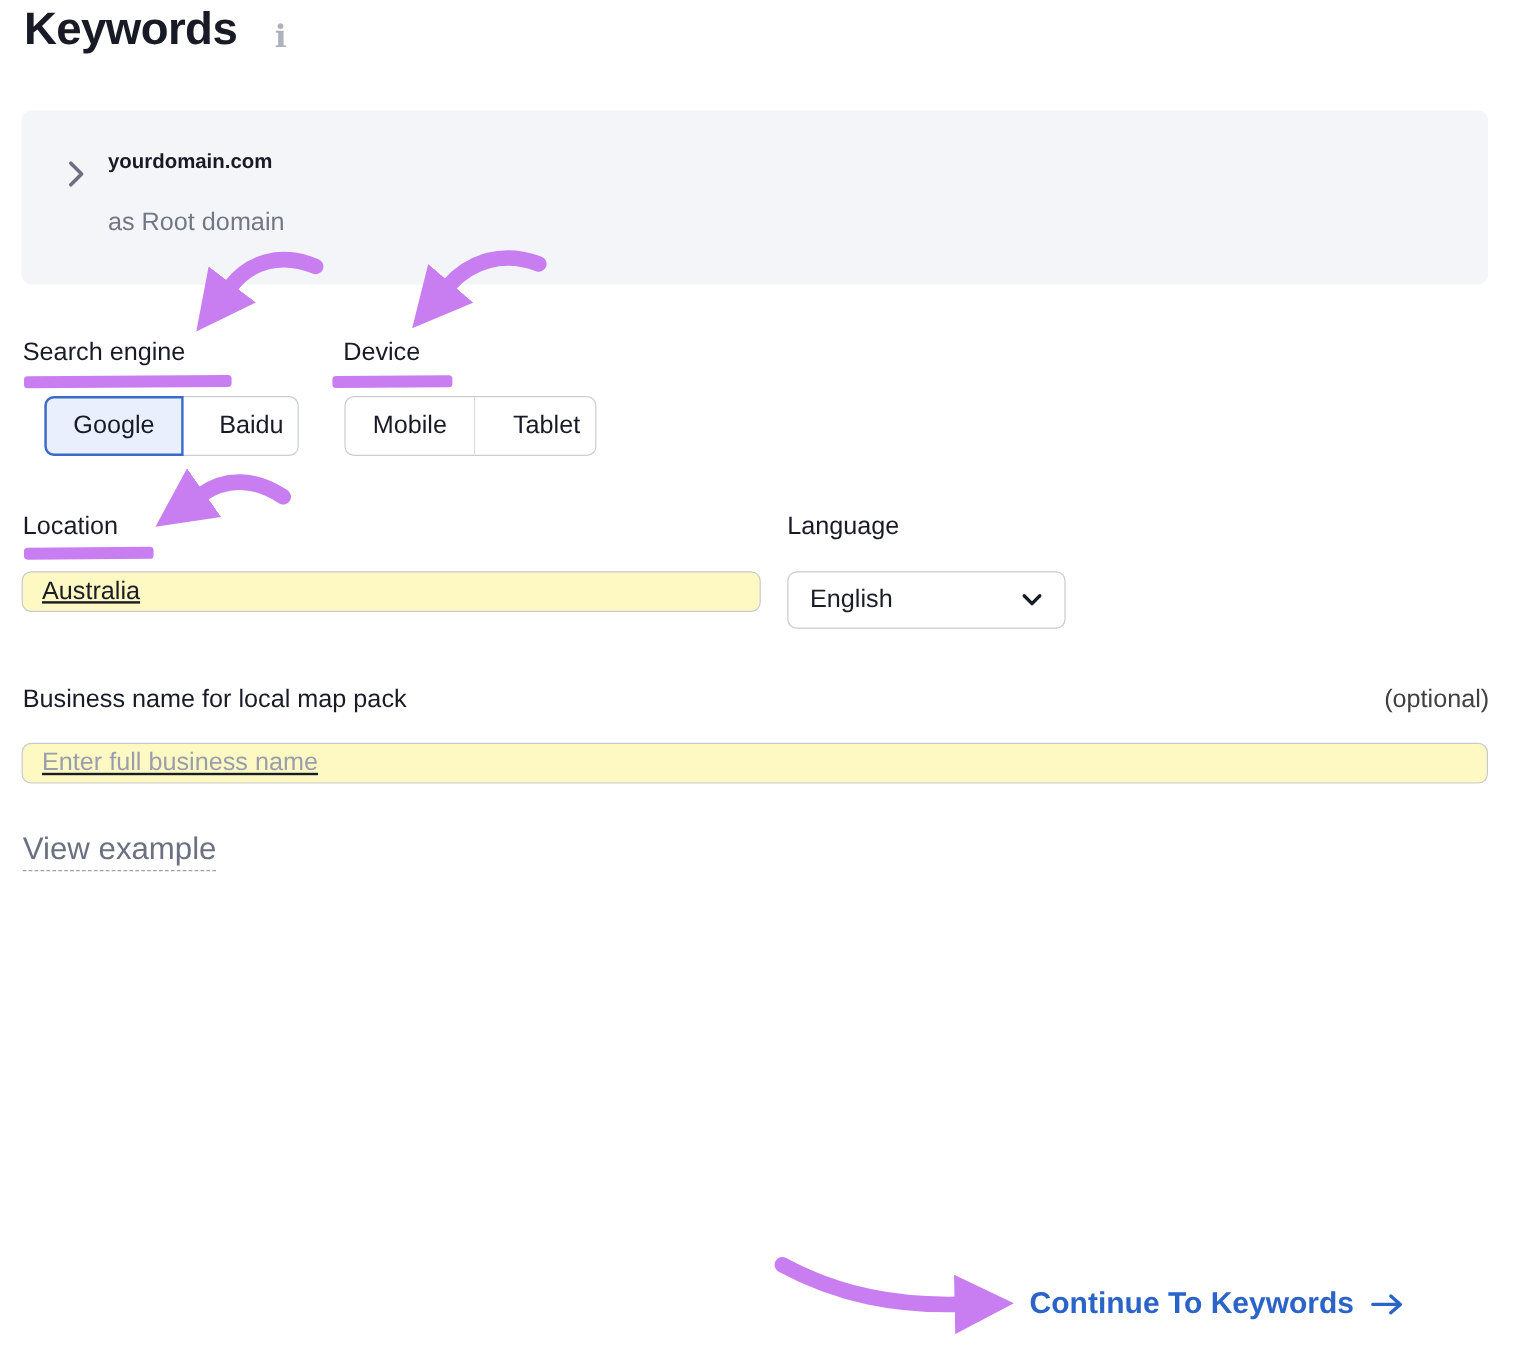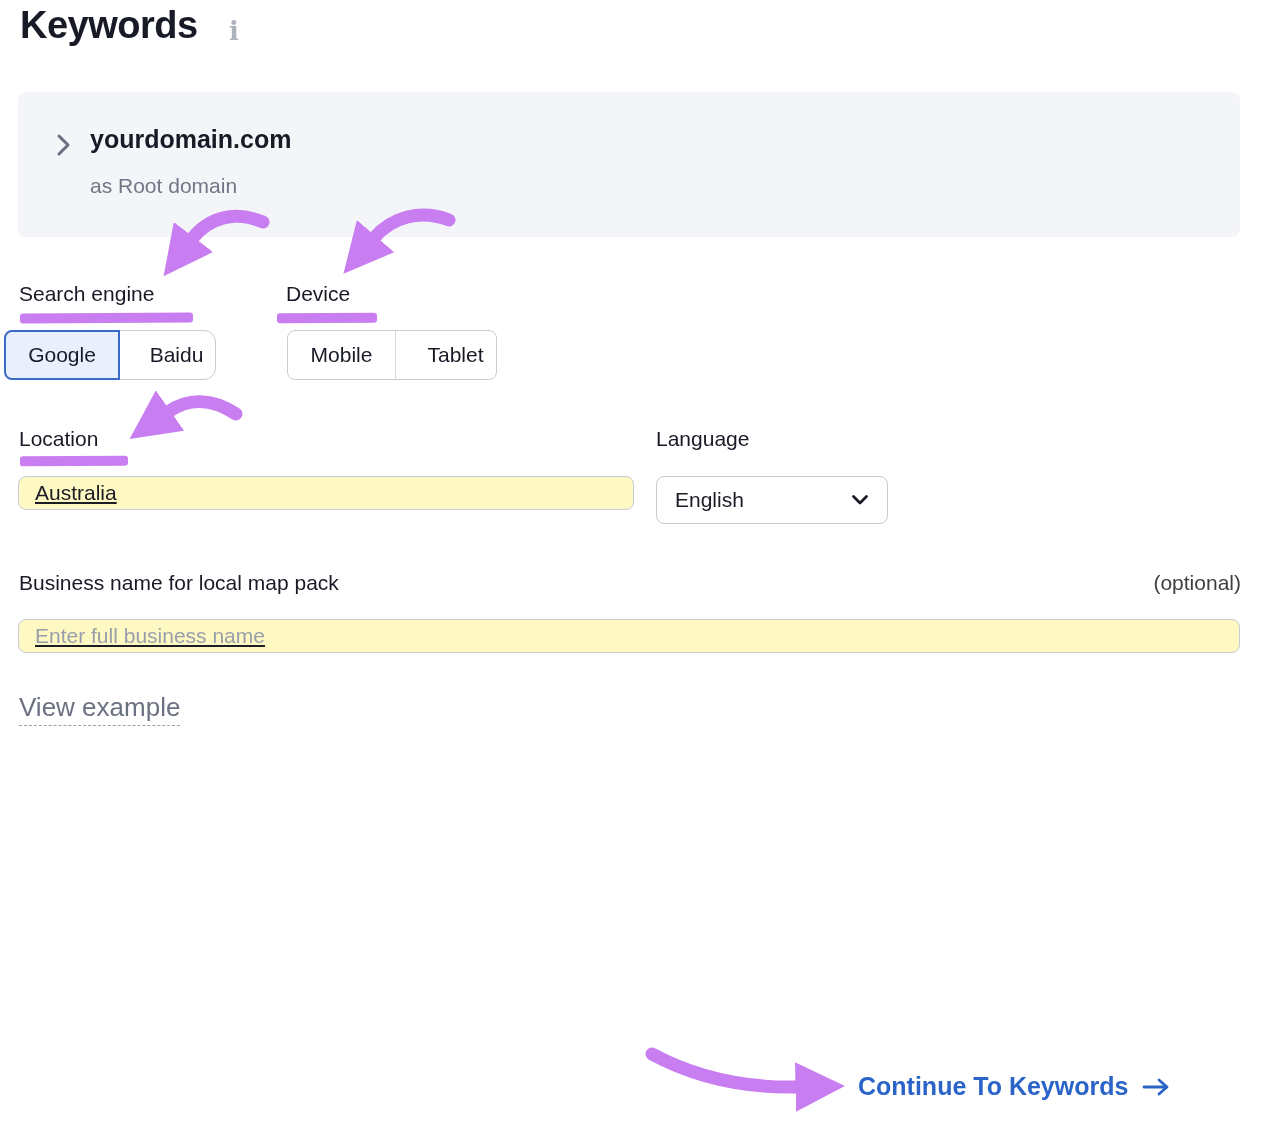--- a/index.html
+++ b/index.html
@@ -9,21 +9,21 @@
   }
   .abs{position:absolute;}
 
   
   .page-title{left:20px;top:4px;font-size:38px;font-weight:700;letter-spacing:-0.5px;color:#181a26;margin:0;}
   .info-icon{left:229px;top:16px;font-family:"DejaVu Serif",serif;font-weight:700;font-size:26px;color:#aeb2bd;line-height:1.2;}
 
   
   .domain-panel{left:18px;top:92px;width:1222px;height:145px;background:#f4f5f9;border-radius:8px;}
   .panel-chevron{left:38px;top:41px;}
-  .panel-domain{left:72px;top:33px;font-size:25px;font-weight:700;color:#181a26;}
+  .panel-domain{left:72px;top:33px;font-size:17px;font-weight:700;color:#181a26;}
   .panel-scope{left:72px;top:82px;font-size:21px;color:#717786;}
 
   
   .field-label{font-size:21px;color:#181a26;}
   .hl-underline{background:#c87df0;height:10px;border-radius:3px;transform:rotate(-0.4deg);}
 
   
   .seg-group{display:flex;align-items:stretch;height:50px;box-sizing:border-box;border:1px solid #c9cdd6;border-radius:8px;background:#fff;}
   .seg{position:relative;display:flex;align-items:center;justify-content:center;font-size:21px;color:#181a26;box-sizing:border-box;cursor:pointer;}
   .seg + .seg{border-left:1px solid #d7dade;padding-left:19px;}
@@ -61,21 +61,21 @@
     <svg width="16" height="24" viewBox="0 0 16 24">
         <path d="M3 3 L12 12 L3 21" fill="none" stroke="#6a7080" stroke-width="3" stroke-linecap="round" stroke-linejoin="round"></path>
       </svg>
   </span>
   <div class="abs panel-domain">yourdomain.com</div>
   <div class="abs panel-scope">as Root domain</div>
 </div>
 
 <div class="abs field-label" style="left:19px;top:282px;">Search engine</div>
 <div class="abs hl-underline" style="left:20px;top:313px;width:173px;"></div>
-<div class="abs seg-group" style="left:4px;top:330px;border-radius:12px;">
+<div class="abs seg-group" style="left:37px;top:330px;">
   <div class="seg selected" style="width:114px;">Google</div>
   <div class="seg" style="width:96px;">Baidu</div>
 </div>
 
 <div class="abs field-label" style="left:286px;top:282px;">Device</div>
 <div class="abs hl-underline" style="left:277px;top:313px;width:100px;"></div>
 <div class="abs seg-group" style="left:287px;top:330px;">
   <div class="seg" style="width:107px;">Mobile</div>
   <div class="seg" style="width:101px;">Tablet</div>
 </div>

